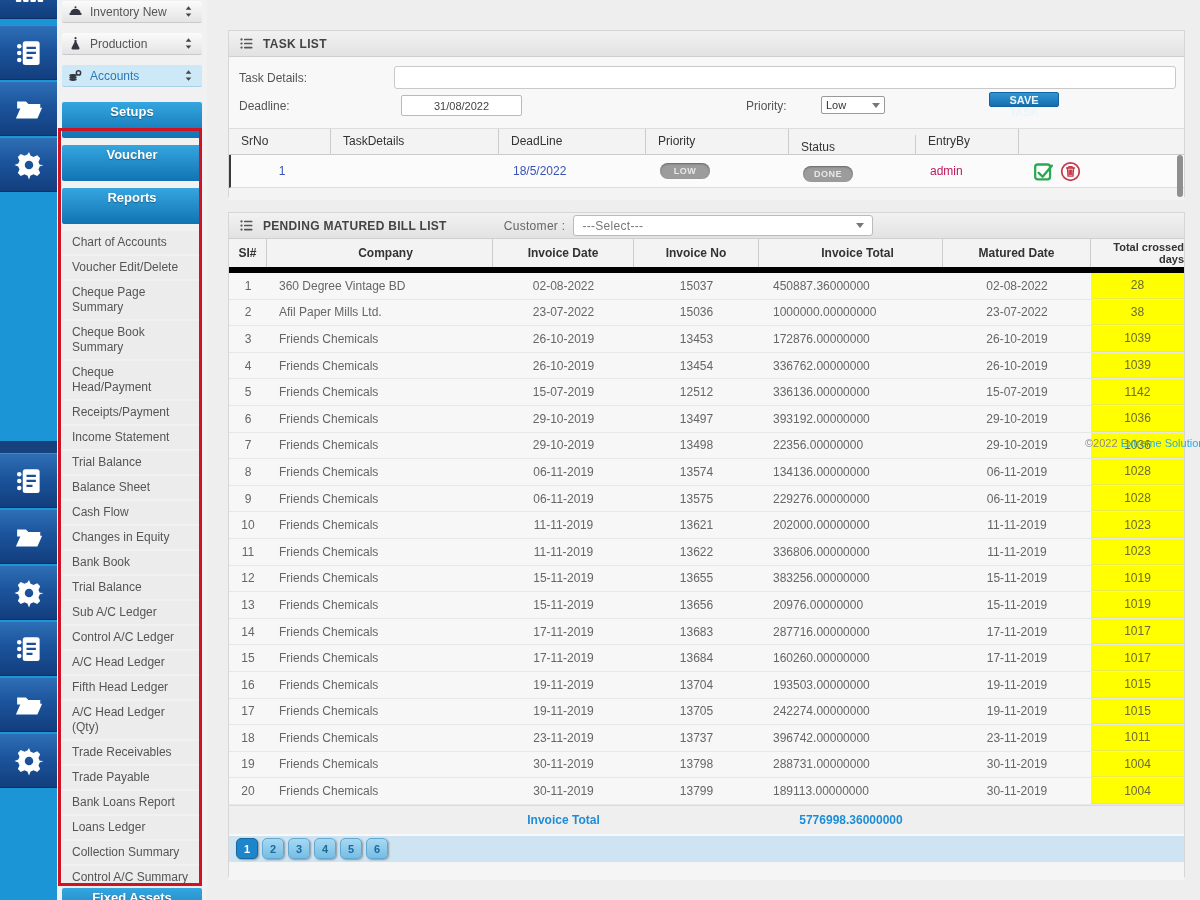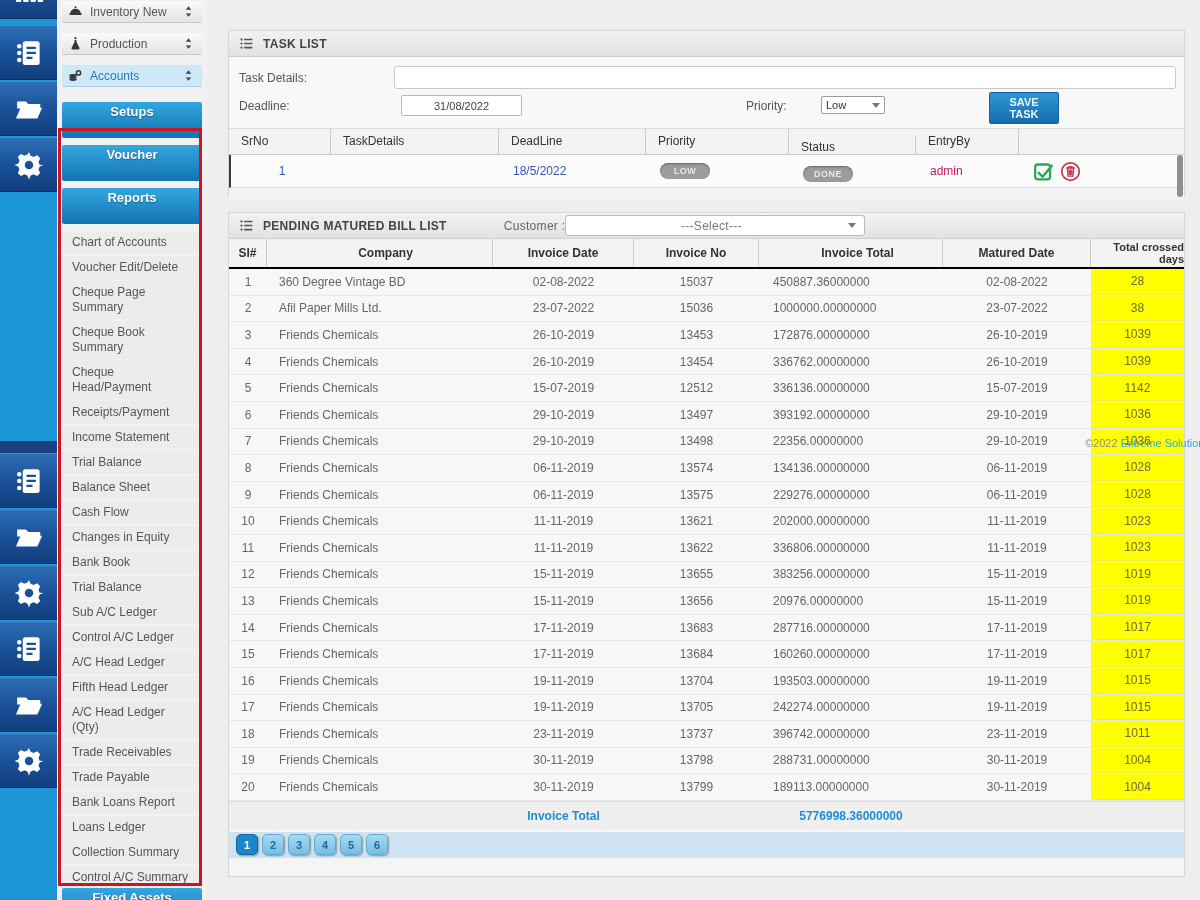--- a/index.html
+++ b/index.html
@@ -54,21 +54,21 @@
   .frow2{position:relative;height:27px;margin-top:5px;}
   .frow2 .flabel{position:absolute;left:0;top:5px;}
   .dateinput{position:absolute;left:162px;top:1px;width:115px;height:17px;border:1px solid #b9b9b9;
              border-radius:2px;text-align:center;font:11px "Liberation Sans",sans-serif;color:#444;
              background:#fff;outline:none;}
   .plabel{position:absolute;left:507px;top:5px;}
   .pselect{position:absolute;left:582px;top:2px;width:64px;height:18px;border:1px solid #9a9a9a;
            border-radius:2px;background:#fff;display:flex;align-items:center;
            font-size:11px;color:#333;padding:0 4px;cursor:pointer;box-sizing:border-box;}
   .pselect .val{flex:1;}
-  .savebtn{position:absolute;left:750px;top:-2px;width:70px;height:32px;border:1px solid #1262a0;
+  .savebtn{position:absolute;left:750px;top:-2px;width:70px;height:15px;border:1px solid #1262a0;
            border-radius:2px;background:linear-gradient(180deg,#2f95d4,#156ead);color:#eaf4fb;
            font-size:11px;font-weight:bold;cursor:pointer;font-family:"Liberation Sans",sans-serif;}
   .ttable{margin-top:7px;position:relative;}
   .thead{display:flex;height:25px;background:#f3f3f3;border-top:1px solid #ddd;border-bottom:1px solid #ccc;}
   .thead .tc{font-size:12px;font-weight:normal;color:#333;line-height:25px;padding-left:12px;
              border-right:1px solid #ccc;box-sizing:border-box;}
   .trow{display:flex;height:32px;align-items:center;background:#fbfbfb;border-left:2px solid #3a3a3a;
         border-bottom:1px solid #ddd;}
   .trow .tc{font-size:12px;box-sizing:border-box;padding-left:12px;}
   .t0{width:102px;} .t1{width:168px;} .t2{width:147px;} .t3{width:143px;}
@@ -79,28 +79,28 @@
   .badge{display:inline-block;min-width:34px;text-align:center;background:#9c9c9c;color:#e8e8e8;
          font-size:9px;font-weight:bold;padding:3px 8px;border-radius:9px;
          box-shadow:inset 0 1px 2px rgba(0,0,0,.35);letter-spacing:.5px;}
   .acticons{display:flex;gap:6px;padding-left:30px;}
   .acticons svg{width:21px;height:21px;cursor:pointer;}
   .tscroll{position:absolute;right:1px;top:27px;width:6px;height:42px;background:#8f8f8f;border-radius:3px;}
   .tempty{height:12px;background:#f3f3f3;}
 
   
   #billpanel{top:212px;height:663px;}
-  .custwrap{display:flex;align-items:center;margin-left:48px;font-weight:normal;color:#666;text-align:center;}
+  .custwrap{display:flex;align-items:center;gap:8px;margin-left:48px;font-weight:normal;color:#666;}
   .cselect{width:300px;height:21px;background:#fff;border:1px solid #bbb;border-radius:3px;
            display:flex;align-items:center;padding:0 8px;font-size:12px;color:#777;cursor:pointer;
            box-sizing:border-box;font-weight:normal;}
   .cselect .val{flex:1;}
   .caret{width:0;height:0;border-left:4px solid transparent;border-right:4px solid transparent;
          border-top:5px solid #777;}
-  .bhead{display:flex;height:28px;background:#f3f3f3;border-bottom:2px solid #000000;}
+  .bhead{display:flex;height:28px;background:#f3f3f3;border-bottom:6px solid #000000;}
   .bhead .bc{display:flex;align-items:center;justify-content:center;font-size:12px;font-weight:bold;
              color:#333;border-right:1px solid #ccc;box-sizing:border-box;}
   .bhead .c6{font-size:11px;}
   .brow{display:flex;height:26.6px;background:#f7f7f7;border-bottom:1px solid #e7e7e7;box-sizing:border-box;}
   .brow .bc{display:flex;align-items:center;font-size:12px;color:#666;box-sizing:border-box;}
   .c0{width:38px;justify-content:center;}
   .c1{width:226px;padding-left:12px;}
   .c2{width:141px;justify-content:center;}
   .c3{width:125px;justify-content:center;}
   .c4{width:184px;padding-left:14px;}

